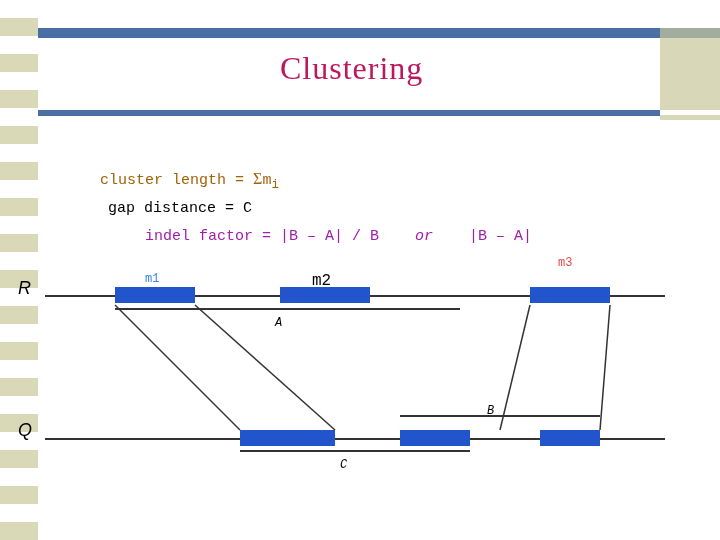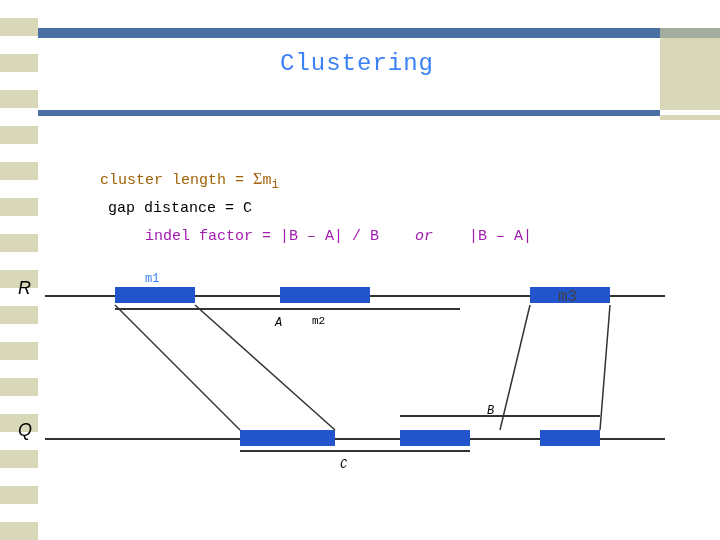--- a/index.html
+++ b/index.html
@@ -60,24 +60,24 @@
       right: 0; top: 115px;
       width: 60px;
       height: 5px;
       background: #c8c89a;
       opacity: 0.7;
     }
 
     .title {
       position: absolute;
       left: 280px; top: 50px;
-      font-size: 24px;
-      font-family: Liberation Mono, monospace;
+      font-size: 32px;
+      font-family: Liberation Serif, serif;
       font-weight: normal;
-      color: #3b82f6;
+      color: #be185d;
       letter-spacing: 1px;
     }
 
     .formula-cluster {
       position: absolute;
       left: 100px; top: 170px;
       font-size: 15px;
       color: #a16207;
     }
 
@@ -153,35 +153,34 @@
     }
 
     
     .m2 {
       left: 280px; top: 287px;
       width: 90px;
     }
     .m2-label {
       position: absolute;
       left: 312px; top: 272px;
-      font-size: 11px;
-      color: #000;
-      margin-top: 43px;
+      font-size: 16px;
+      color: #000;
     }
 
     
     .m3 {
       left: 530px; top: 287px;
       width: 80px;
     }
     .m3-label {
       position: absolute;
-      left: 558px; top: 288px;
-      font-size: 16px;
-      color: #404040;
+      left: 558px; top: 256px;
+      font-size: 12px;
+      color: #ef4444;
     }
 
     
     .bracket-A {
       position: absolute;
       left: 115px; top: 308px;
       width: 345px;
       height: 2px;
       background: transparent;
       border-bottom: 2px solid #333;

